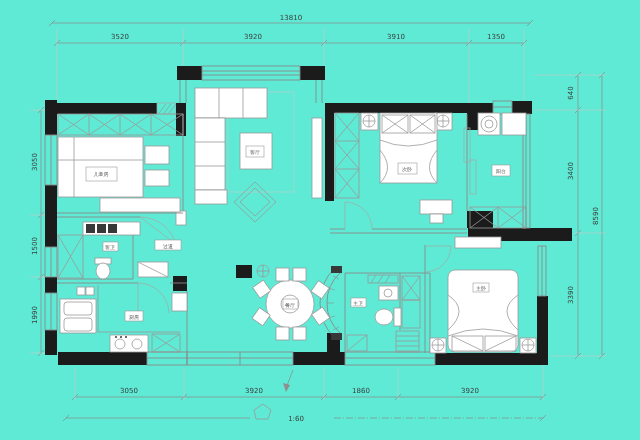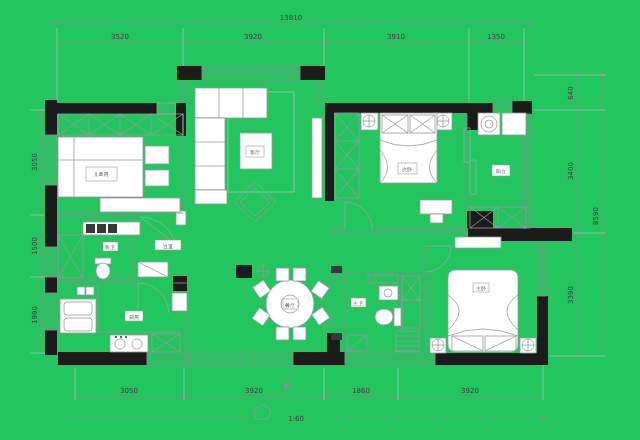--- a/index.html
+++ b/index.html
@@ -1,16 +1,16 @@
 <!DOCTYPE html>
 <html><head>
 <meta charset="utf-8">
 <style>
   html,body{margin:0;padding:0;background:#fff;}
-  #canvas{position:relative;width:640px;height:440px;background:#22c55e;overflow:hidden;
+  #canvas{position:relative;width:640px;height:440px;background:#5eead4;overflow:hidden;
           font-family:"DejaVu Sans",sans-serif;}
   svg{display:block}
   .blk{fill:#1b1b1b;stroke:none}
   .gry{fill:#8f8f8f;stroke:none}
   .thin{fill:none;stroke:#8a8a8a;stroke-width:0.9}
   .thn2{fill:none;stroke:#a8a8a8;stroke-width:0.7}
   .furn{fill:#ffffff;stroke:#9a9a9a;stroke-width:0.8}
   .fl{fill:none;stroke:#9a9a9a;stroke-width:0.8}
   .lt{fill:none;stroke:#c9c9c9;stroke-width:0.6}
   .dim{stroke:#8a8a8a;stroke-width:0.7;fill:none}

